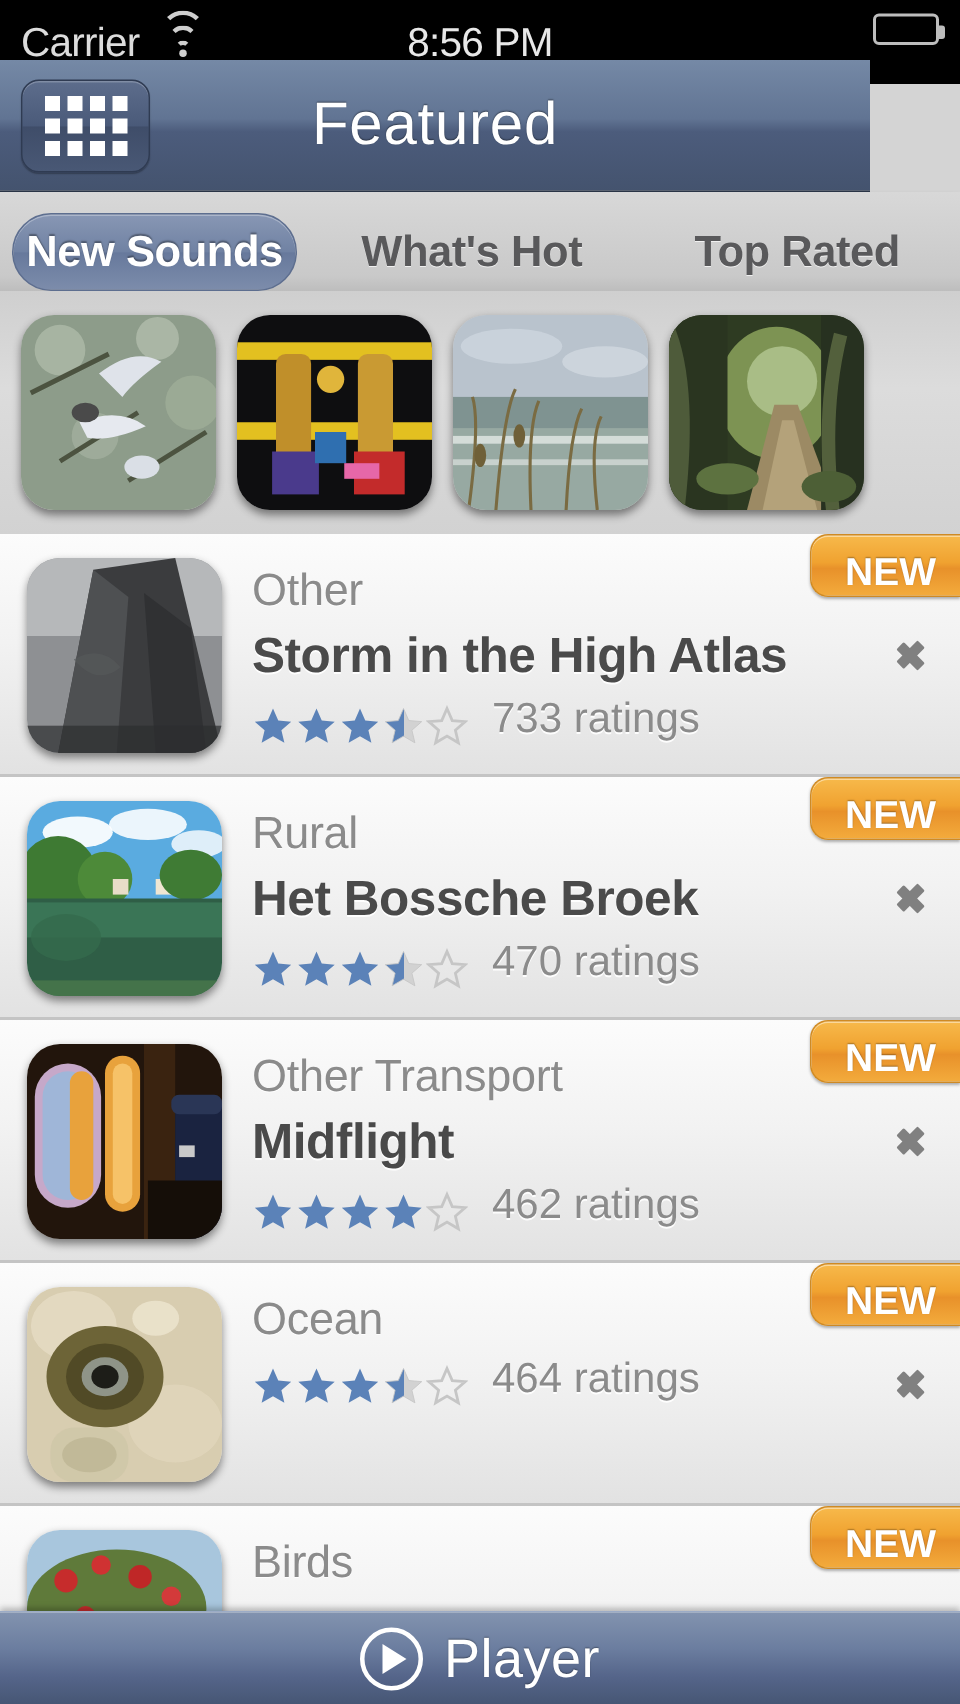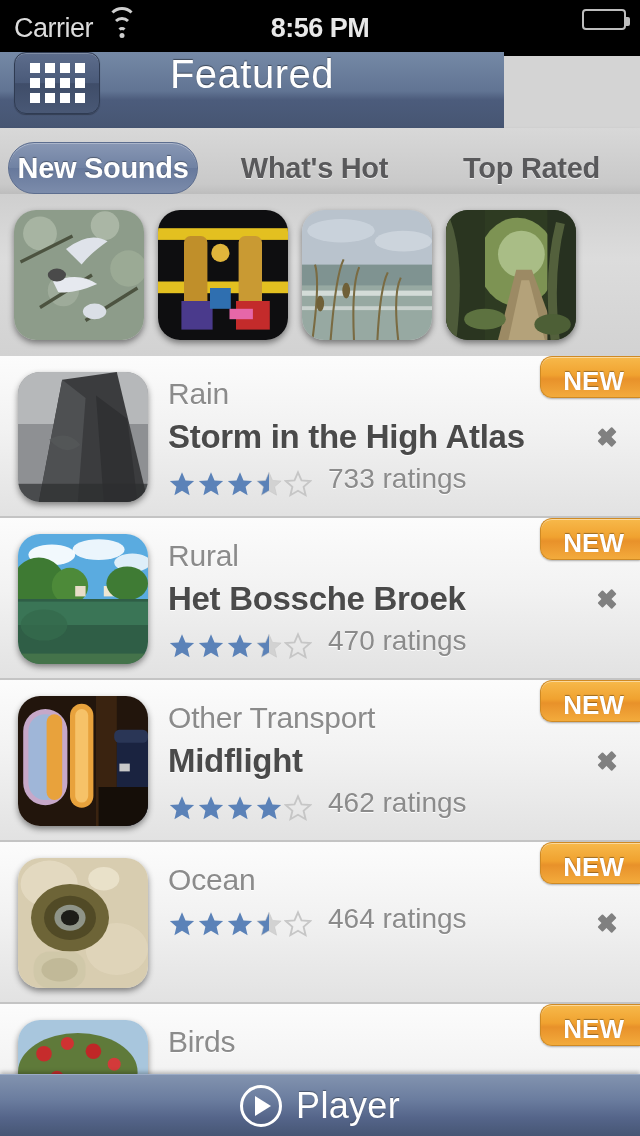--- a/index.html
+++ b/index.html
@@ -22,33 +22,33 @@
   .sb-wifi i { position:absolute; left:50%; bottom:4px; transform:translateX(-50%);
                border:3px solid #cfcfcf; border-bottom-color:transparent;
                border-left-color:transparent; border-right-color:transparent;
                border-radius:50%; }
   .sb-wifi i:nth-child(1){ width:30px; height:30px; }
   .sb-wifi i:nth-child(2){ width:20px; height:20px; }
   .sb-wifi i:nth-child(3){ width:10px; height:10px; }
   .sb-wifi b { position:absolute; left:50%; bottom:3px; transform:translateX(-50%);
                width:5px; height:5px; border-radius:50%; background:#cfcfcf; }
   .sb-time { position:absolute; left:0; right:0; text-align:center;
-             font-size:27px; color:#e8e8e8; font-weight:bold; letter-spacing:-0.5px; }
+             font-size:27px; color:#e8e8e8; font-weight:normal; letter-spacing:-0.5px; }
   .sb-batt { position:absolute; right:14px; top:9px; width:44px; height:21px;
              border:2px solid #bdbdbd; border-radius:4px; padding:2px; }
   .sb-batt-fill { height:100%; background:#bdbdbd; border-radius:1px; }
   .sb-batt:after { content:""; position:absolute; right:-6px; top:6px;
                    width:4px; height:9px; background:#bdbdbd; border-radius:0 2px 2px 0; }
 
   
   .navbar {
-    position:absolute; top:40px; left:0; width:504px; height:88px;
+    position:absolute; top:40px; left:0; width:580px; height:88px;
     background:linear-gradient(to bottom,#7589a6 0%,#617493 45%,#4c5c7c 55%,#44536e 100%);
     border-bottom:1px solid #2b3647;
-    display:flex; align-items:flex-start;margin-top:12px;
+    display:flex; align-items:center;
   }
   .nav-title {
     position:absolute; left:0; right:0; text-align:center;
     font-size:40px; color:#fff; letter-spacing:0.5px;
     text-shadow:0 -1px 1px rgba(0,0,0,.45);
   }
   .grid-btn {
     position:relative; margin-left:14px; width:86px; height:62px;
     border-radius:12px; border:1px solid #2f3b52;
     background:linear-gradient(to bottom,#5d6d8c 0%,#4a5a79 50%,#3f4d69 51%,#495875 100%);
@@ -270,21 +270,21 @@
           <rect width="100" height="100" fill="#8e9093"></rect>
           <rect width="100" height="40" fill="#b6b8ba"></rect>
           <path d="M16 100 L34 6 L76 0 L100 100 Z" fill="#3b3c3e"></path>
           <path d="M16 100 L34 6 L52 20 L46 100 Z" fill="#4e5052"></path>
           <path d="M60 18 L84 36 L92 100 L66 100 Z" fill="#303133"></path>
           <path d="M24 52 q14 -8 24 4 q-12 10 -24 -4 z" fill="#55585a" opacity=".7"></path>
           <rect y="86" width="100" height="14" fill="#2c2d2f" opacity=".7"></rect>
         </svg>
       </div>
       <div class="row-text">
-        <div class="r-cat">Rain</div>
+        <div class="r-cat">Other</div>
         <div class="r-title">Storm in the High Atlas</div>
         <div class="r-meta">
           <span class="stars">
             <span class="star">
                 <svg viewBox="0 0 24 24">
                   <path d="M12 2l3 6.9 7.4.6-5.6 4.9 1.7 7.2L12 17.8 5.5 21.6l1.7-7.2L1.6 9.5 9 8.9z" fill="#5b82b8"></path>
                 </svg>
               </span>
             <span class="star">
                 <svg viewBox="0 0 24 24">

